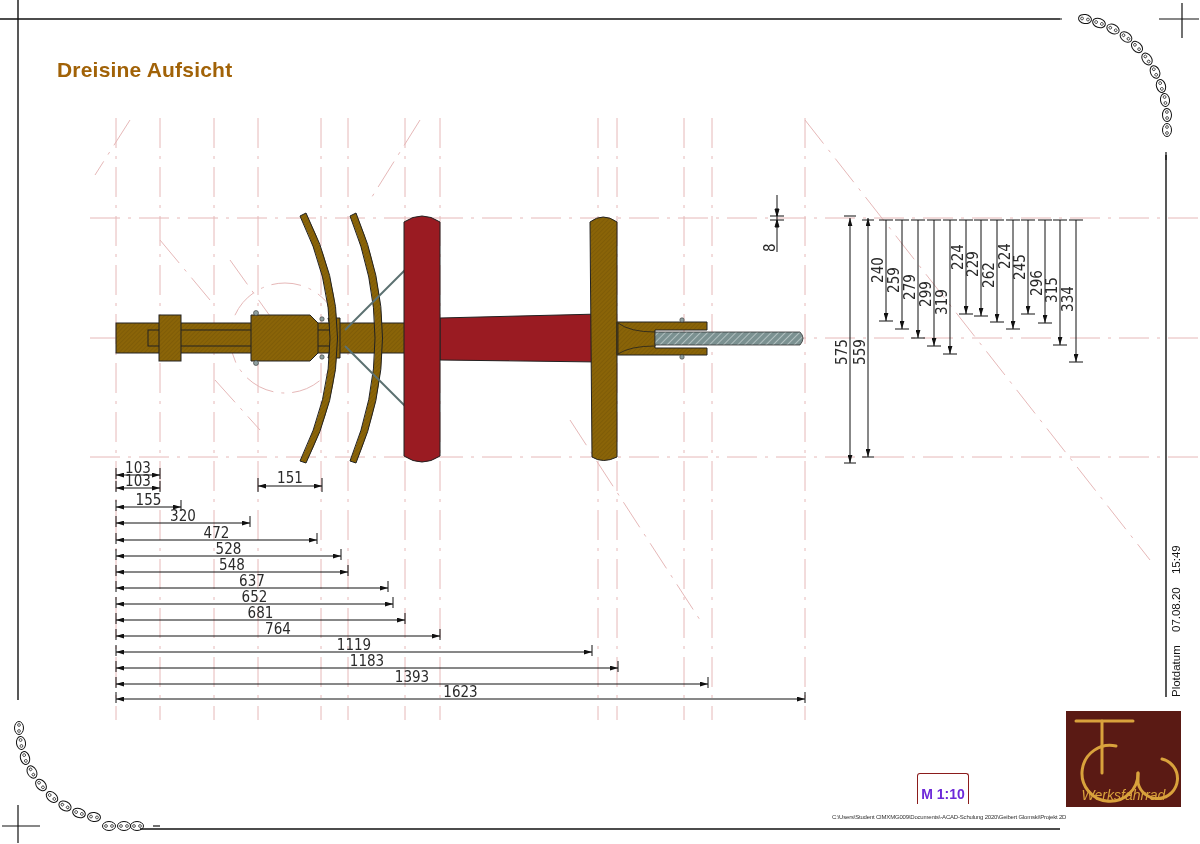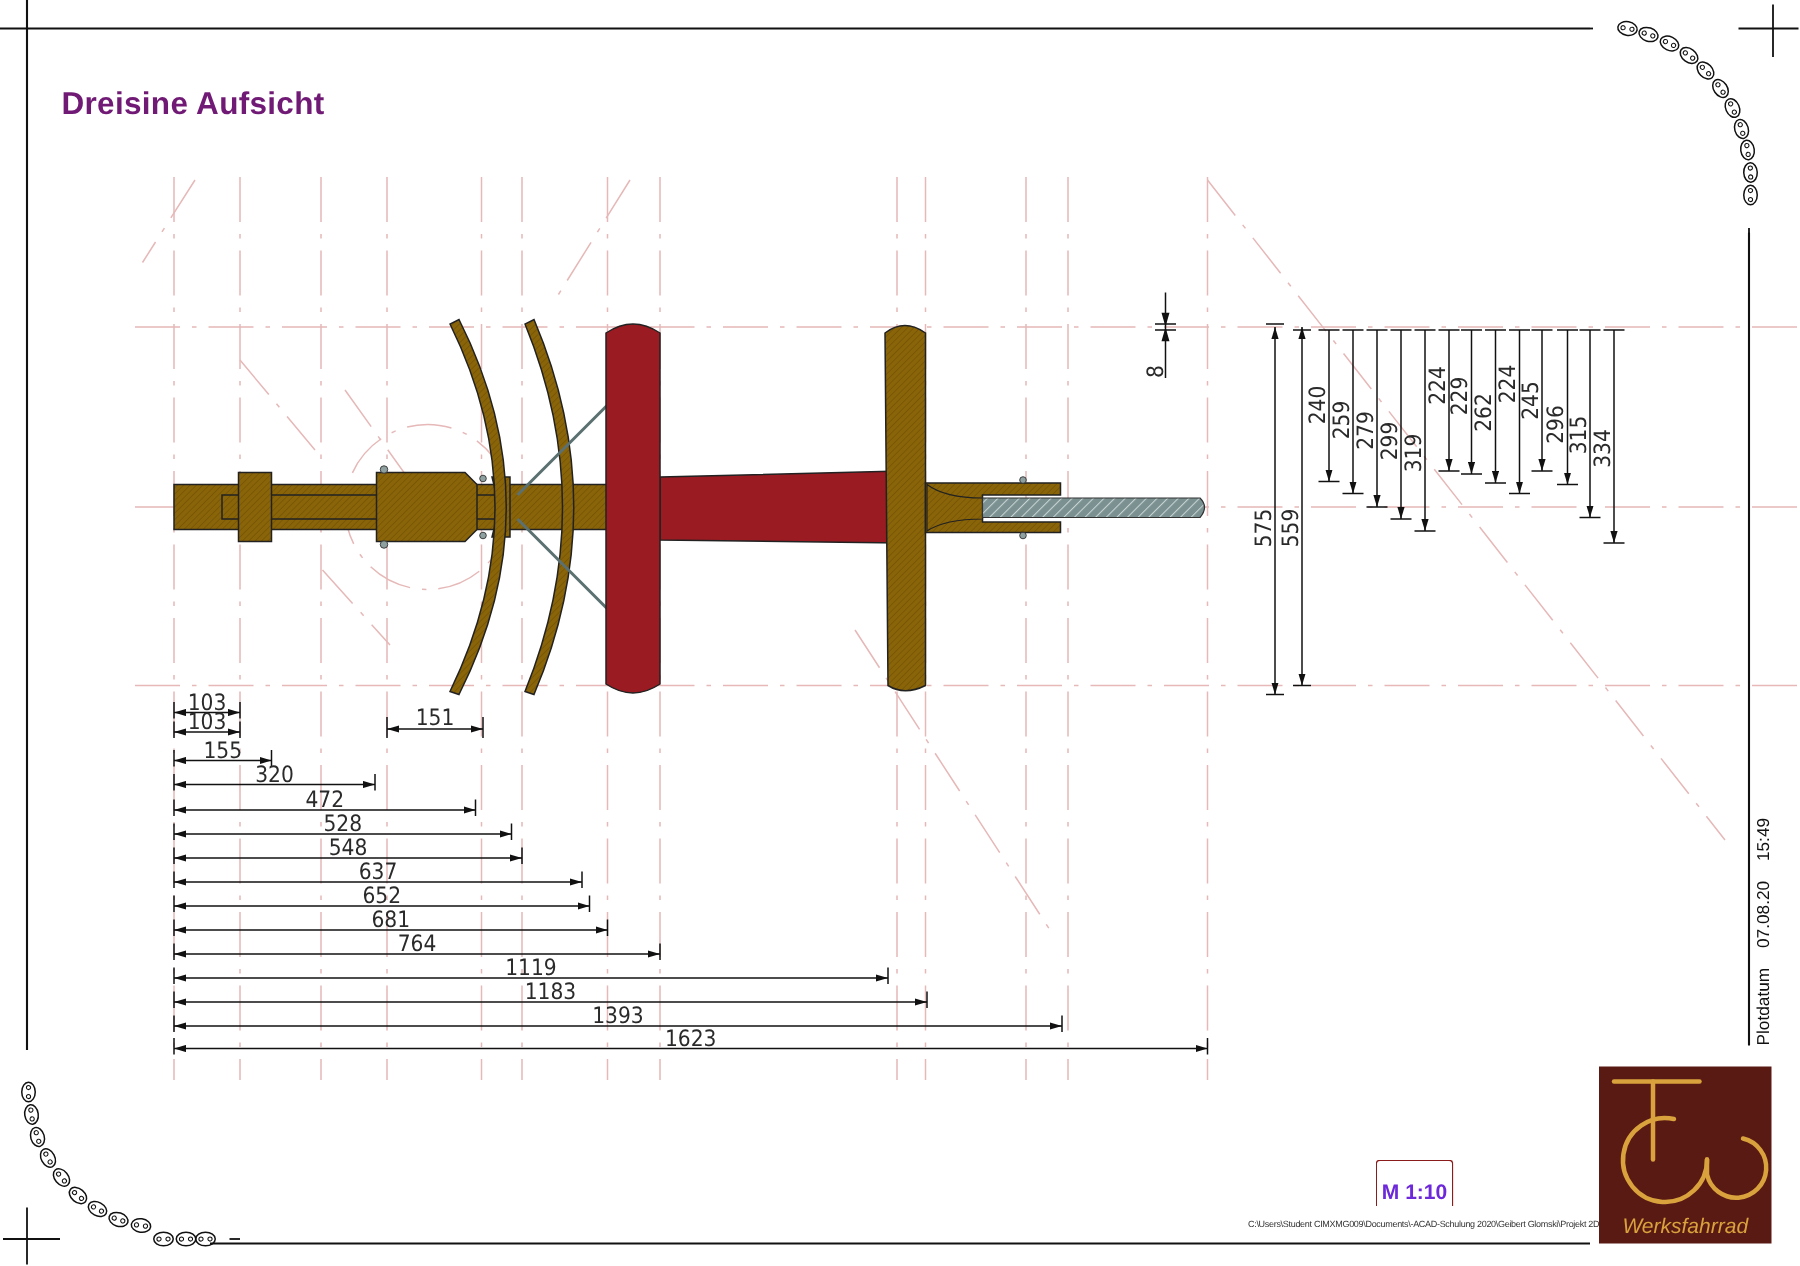--- a/index.html
+++ b/index.html
@@ -1,20 +1,20 @@
 <!DOCTYPE html>
 <html><head>
 <meta charset="utf-8">
 <style>
   html, body { margin:0; padding:0; background:#ffffff; }
   body { width:1200px; height:844px; position:relative; overflow:hidden; font-family:"Liberation Sans", sans-serif; }
-  .title { position:absolute; left:41px; top:58px; font-size:21px; font-weight:bold; color:#701a75; letter-spacing:0.2px; }
+  .title { position:absolute; left:57px; top:58px; font-size:21px; font-weight:bold; color:#a16207; letter-spacing:0.2px; }
   svg.drawing { position:absolute; left:0; top:0; }
   .dimtxt { font-family:"DejaVu Sans Condensed","DejaVu Sans", sans-serif; font-size:15px; fill:#2a2a2a; }
-  .logo { position:absolute; left:1066px; top:711px; width:115px; height:118px; background:#5a1a14; }
+  .logo { position:absolute; left:1066px; top:711px; width:115px; height:96px; background:#5a1a14; }
   .logo-text { position:absolute; left:0; right:0; bottom:4px; text-align:center; font-style:italic; font-size:14px; color:#d9a23c; }
   .scale-box { position:absolute; left:917px; top:773px; width:50px; height:30px; border:1px solid #8b1c1c; border-bottom:none; border-radius:3px 3px 0 0; }
   .scale-label { position:absolute; left:0; right:0; top:12px; text-align:center; font-weight:bold; font-size:14px; color:#6d28d9; }
   .path-text { position:absolute; left:832px; top:814px; font-size:6px; color:#333; white-space:nowrap; letter-spacing:-0.2px; }
   .plotdate { position:absolute; left:1170px; top:697px; transform-origin:0 0; transform:rotate(-90deg); font-size:11.5px; color:#111; white-space:nowrap; }
   .plotdate span { margin-right:10px; }
 </style>
 </head>
 <body>
 

